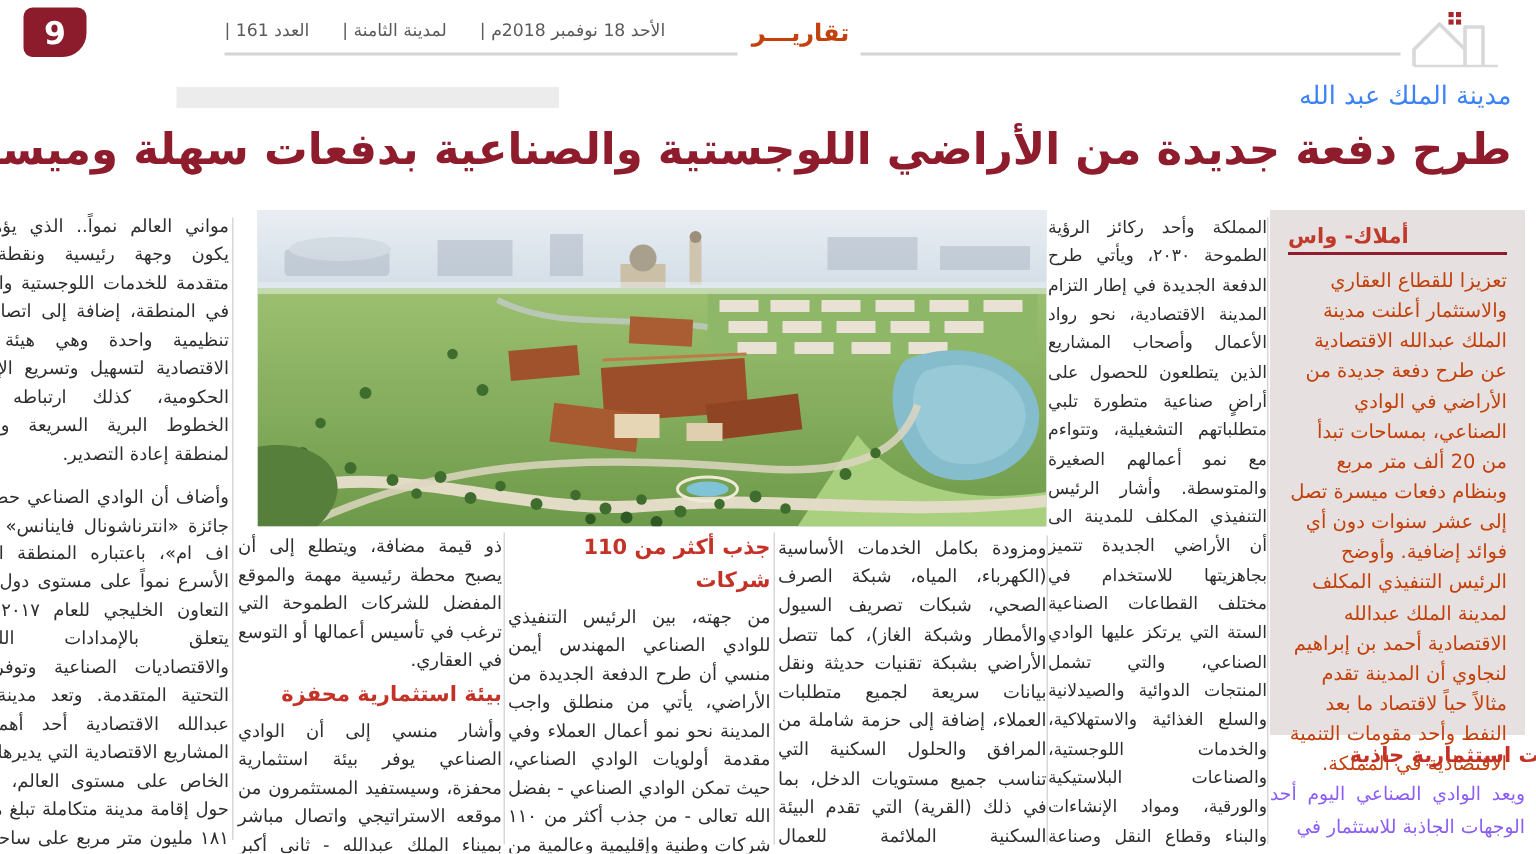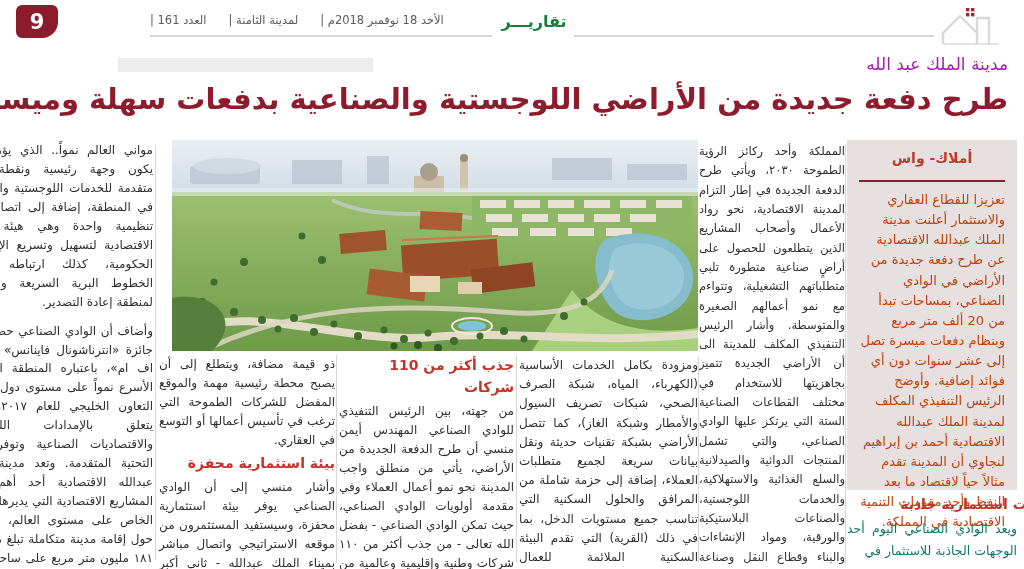--- a/index.html
+++ b/index.html
@@ -11,41 +11,41 @@
   .badge{
     position:absolute;left:16px;top:5px;width:42px;height:33px;background:#8c1b2b;
     color:#fff;font-size:21px;font-weight:bold;display:flex;align-items:center;justify-content:center;
     border-radius:6px 6px 16px 6px;direction:ltr;
   }
   .brand{position:absolute;left:66px;top:7px;font-size:25px;font-weight:bold;color:#8c1b2b;direction:ltr;letter-spacing:.5px;}
   .meta{position:absolute;left:150px;top:13px;direction:ltr;display:flex;gap:22px;color:#5a5a5c;font-size:11.5px;white-space:nowrap;}
   .hline{position:absolute;top:35px;height:2px;background:#d4d4d4;}
   .hline.seg1{left:150px;width:342px;}
   .hline.seg2{left:574px;width:360px;}
-  .section-label{position:absolute;left:496px;top:12px;width:76px;text-align:center;font-size:16px;font-weight:bold;color:#15803d;}
+  .section-label{position:absolute;left:496px;top:12px;width:76px;text-align:center;font-size:16px;font-weight:bold;color:#c2410c;}
   .house-icon{position:absolute;left:940px;top:2px;}
   
   .kicker-bar{position:absolute;left:118px;top:58px;width:255px;height:14px;background:#ececec;}
-  .kicker{position:absolute;right:16px;top:54px;font-size:17px;color:#a21caf;}
+  .kicker{position:absolute;right:16px;top:54px;font-size:17px;color:#3b82f6;}
   .headline{
     position:absolute;right:16px;left:100px;top:82px;text-align:right;
     font-size:29px;font-weight:bold;color:#8e1c2c;line-height:1.2;white-space:nowrap;
   }
   
   .vrule{position:absolute;width:1px;background:#d7d7d7;}
   .lead-box{
     position:absolute;left:847px;top:140px;width:170px;height:350px;background:#e7e0e0;
     padding:10px 12px;box-sizing:border-box;
   }
-  .lead-source{color:#c0392b;font-weight:bold;font-size:14px;text-align:center;margin-bottom:14px;}
+  .lead-source{color:#c0392b;font-weight:bold;font-size:14px;text-align:left;margin-bottom:2px;}
   .lead-divider{height:2px;background:#8e1c2c;border:none;margin:0 0 8px 0;}
   .lead-body{font-size:13px;line-height:1.55;color:#c2410c;text-align:right;}
   .subhead{color:#c43227;font-weight:bold;font-size:14px;text-align:right;margin:0 0 4px 0;}
   .dest-subhead{position:absolute;left:847px;top:496px;width:170px;margin-left:43px;}
-  .dest-body{position:absolute;left:847px;top:518px;width:170px;font-size:12.5px;line-height:1.75;color:#0f766e;text-align:justify;}
+  .dest-body{position:absolute;left:847px;top:518px;width:170px;font-size:12.5px;line-height:1.75;color:#8b5cf6;text-align:justify;}
   .col{position:absolute;color:#2e2e30;text-align:justify;}
   .col-vision{left:699px;top:142px;width:146px;height:427px;font-size:11.5px;line-height:1.68;}
   .col-services{left:519px;top:356px;width:179px;height:213px;font-size:12px;line-height:1.6;}
   .col-companies{left:339px;top:352px;width:175px;height:217px;font-size:12px;line-height:1.58;}
   .col-environment{left:159px;top:355px;width:176px;height:214px;font-size:12px;line-height:1.58;}
   .col-environment .subhead,.col-companies .subhead{margin-top:2px;}
   .col-ports{left:0;top:141px;width:153px;height:428px;overflow:hidden;}
   .col-ports .inner{width:192px;margin-left:-39px;font-size:12px;line-height:1.58;text-align:justify;color:#2e2e30;direction:rtl;}
   .col-ports .inner p{margin:0 0 10px 0;}
   

